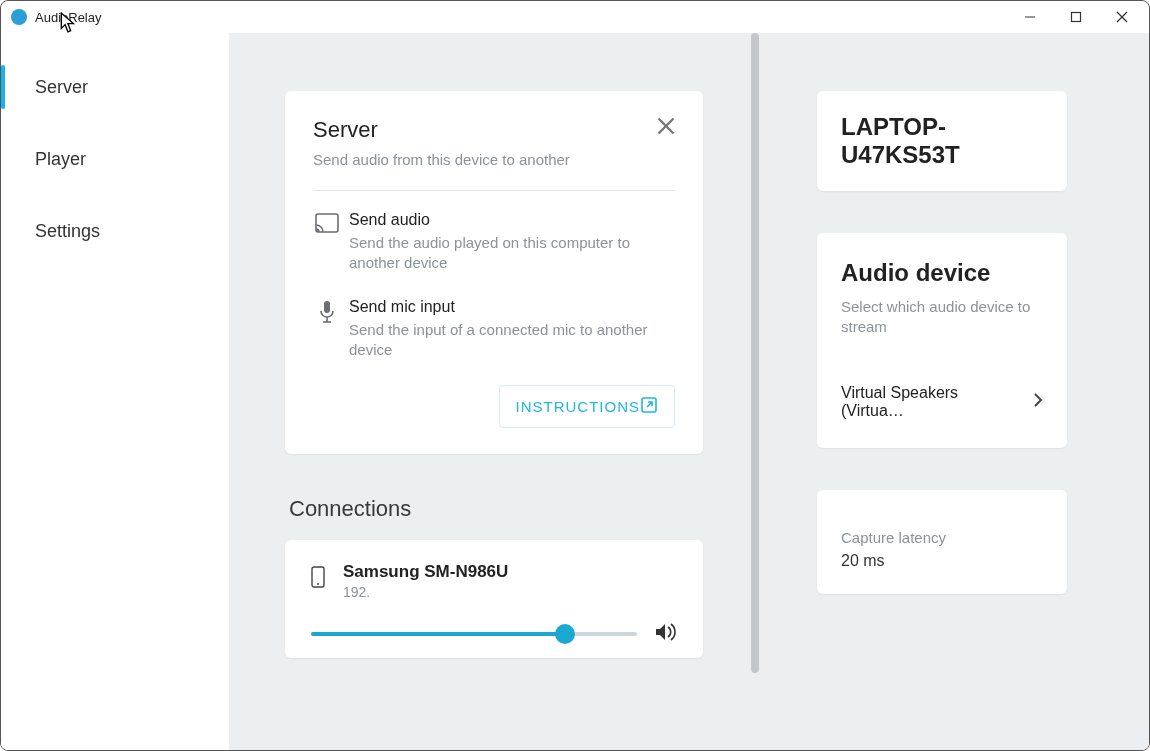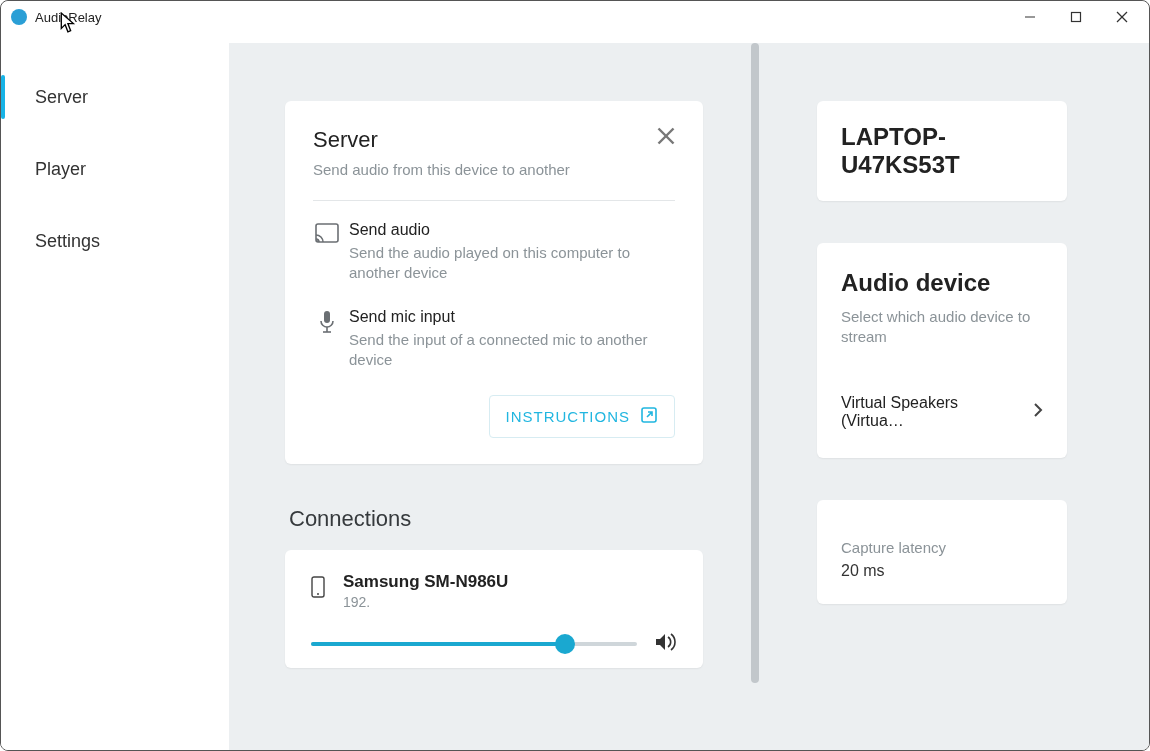--- a/index.html
+++ b/index.html
@@ -20,21 +20,21 @@
   .titlebar .spacer { flex: 1; }
   .win-controls { display: flex; }
   .win-btn {
     width: 46px; height: 32px; display: flex; align-items: center; justify-content: center;
     cursor: pointer; color: #333;
   }
   .win-btn svg { width: 12px; height: 12px; }
   .cursor-pointer {
     position: absolute; left: 60px; top: 12px; width: 18px; height: 22px; pointer-events: none;
   }
-  .body-area { flex: 1; display: flex; min-height: 0; margin-top: 10px; }
+  .body-area { flex: 1; display: flex; min-height: 0; }
   .sidebar {
     width: 228px; background: #fff; border-right: none; padding-top: 18px;
   }
   .side-item {
     height: 72px; display: flex; align-items: center; padding-left: 34px;
     font-size: 18px; color: #333; cursor: pointer; position: relative;
   }
   .side-item.active::before {
     content: ""; position: absolute; left: 0; top: 14px; bottom: 14px; width: 4px;
     background: #17b3e6; border-radius: 2px;
@@ -60,21 +60,21 @@
   .option-icon {
     width: 28px; flex-shrink: 0; color: #6b6f73; display: flex; justify-content: center;
     padding-top: 2px;
   }
   .option-row .label { font-size: 16px; color: #222; margin-bottom: 4px; }
   .option-row .desc { font-size: 15px; color: #8b9398; line-height: 1.3; }
   .instr-row { display: flex; justify-content: flex-end; margin-top: 10px; }
   .instr-btn {
     border: 1px solid #d7ecf2; border-radius: 4px; padding: 10px 16px;
     color: #21b6e0; font-size: 15px; letter-spacing: 1px; font-weight: 500;
-    display: inline-flex; align-items: center; gap: 10px; cursor: pointer;
+    display: inline-flex; align-items: center; gap: 0; cursor: pointer;
     background: #fff;
   }
   .instr-btn svg { width: 18px; height: 18px; }
   .section-title { font-size: 22px; color: #363a3d; margin: 0 0 18px 4px; font-weight: 500; }
   .conn-card { padding: 22px 26px 12px; }
   .conn-top { display: flex; align-items: flex-start; gap: 18px; }
   .conn-top .label { font-size: 17px; font-weight: 600; color: #222; }
   .conn-top .ip { font-size: 14px; color: #8b9398; margin-top: 2px; }
   .slider-row { display: flex; align-items: center; gap: 18px; margin-top: 22px; }
   .slider {

